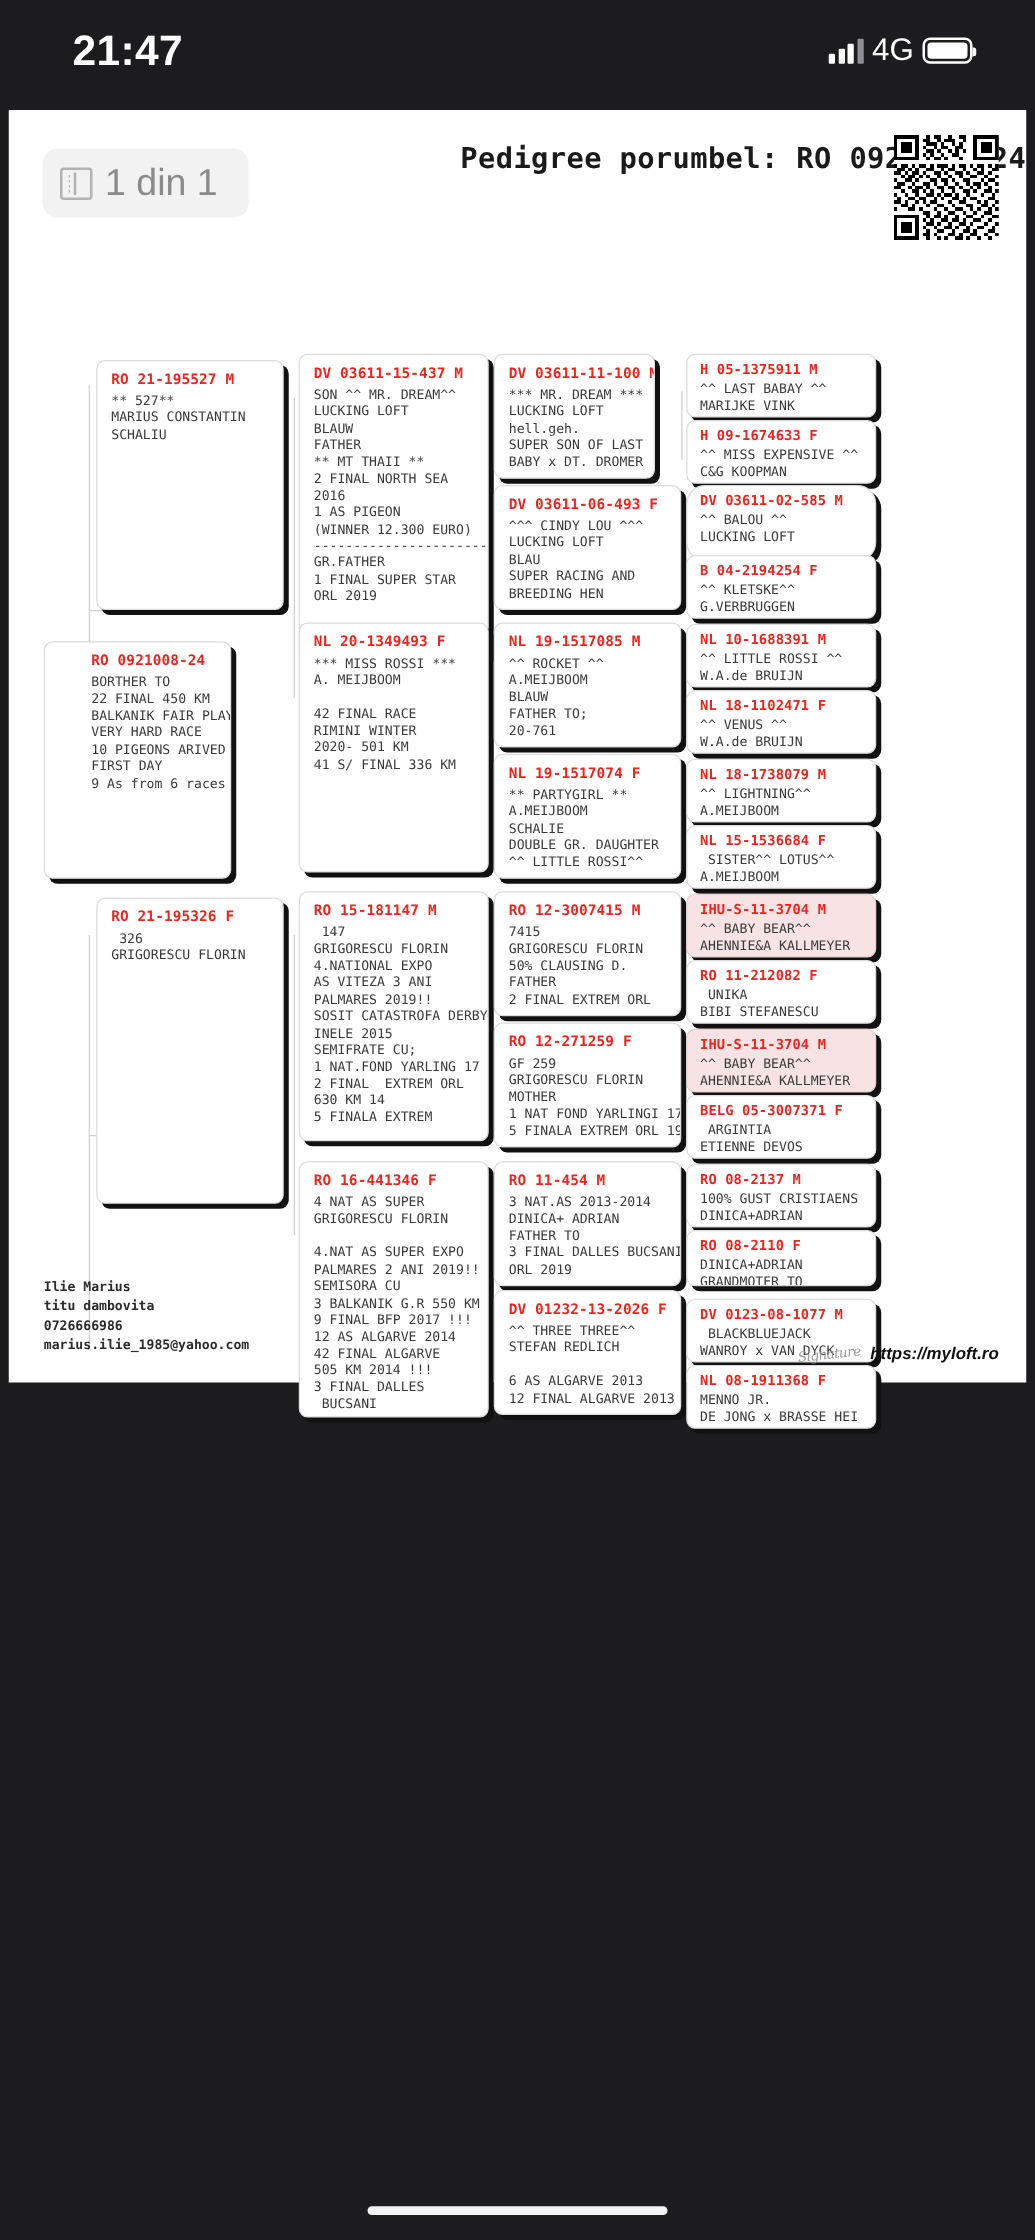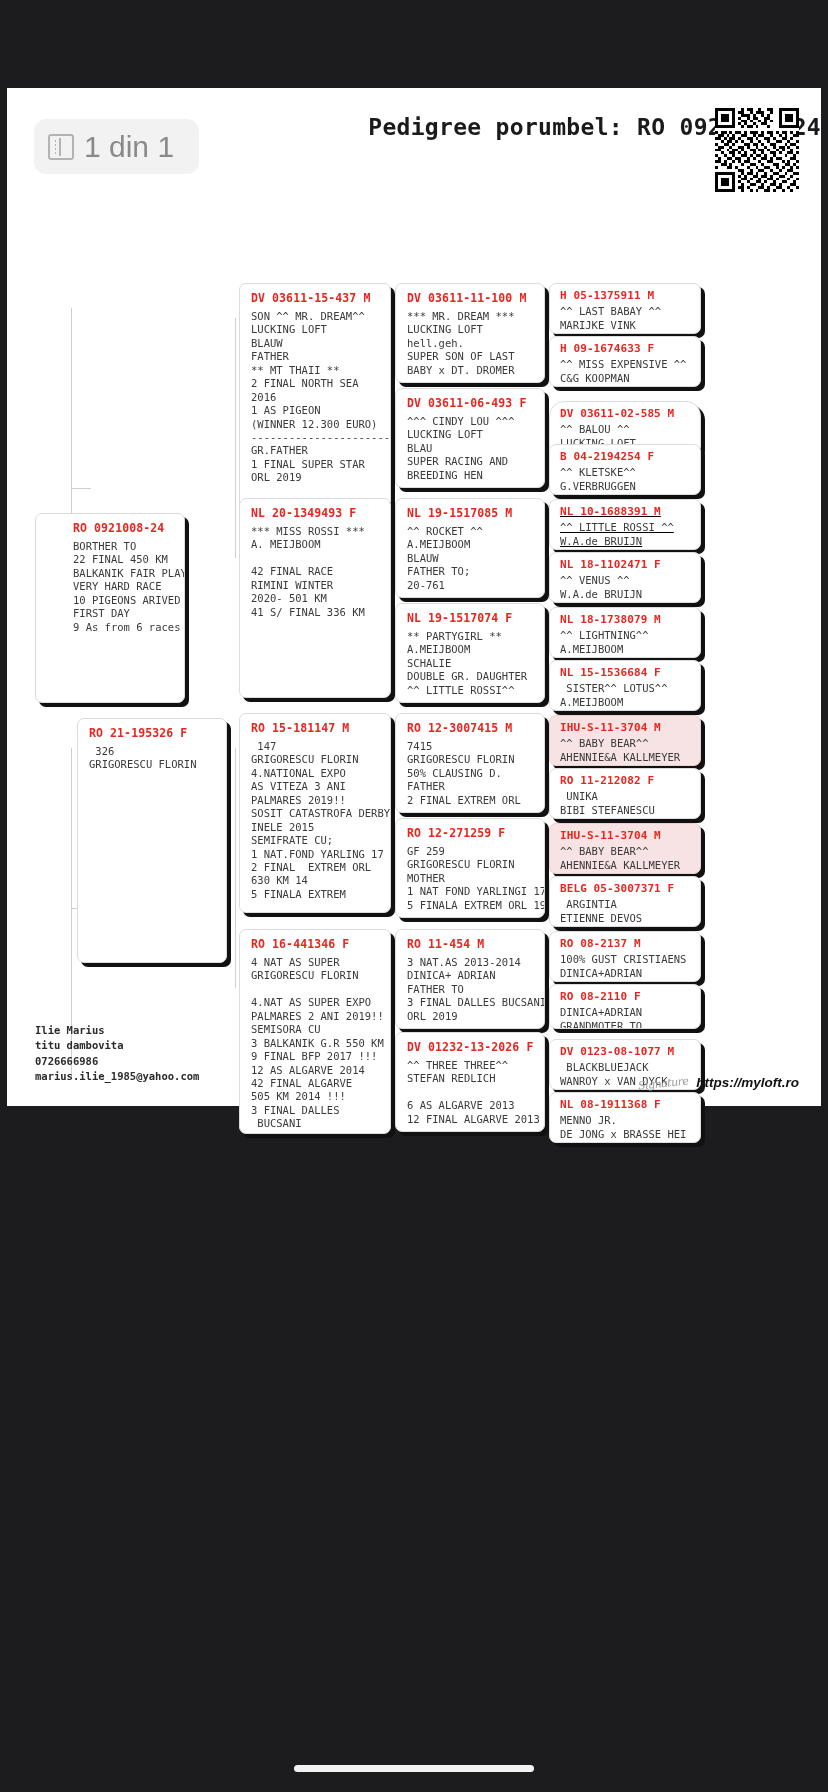--- a/index.html
+++ b/index.html
@@ -127,20 +127,35 @@
   .home-indicator {
     position: absolute; left: 50%; transform: translateX(-50%); bottom: 20px;
     width: 240px; height: 7px; border-radius: 4px; background: #f2f2f2;
   }
 </style>
 </head>
 <body>
 
 <div id="screen">
 
+  <div class="statusbar">
+    <div class="status-time">21:47</div>
+    <div class="status-right">
+      <span class="sig-bars">
+          <i></i>
+          <i></i>
+          <i></i>
+          <i></i>
+        </span>
+      <span class="net-label">4G</span>
+      <span class="battery">
+          <b></b>
+        </span>
+    </div>
+  </div>
 
   <div class="sheet">
 
     <div class="page-badge">
       <span class="badge-icon"></span>
       <span class="badge-text">1 din 1</span>
     </div>
 
     <div class="doc-title">Pedigree porumbel: RO 0921008-24</div>
 
@@ -401,20 +416,26 @@
         <div class="ring">RO 0921008-24</div>
         <div class="body">BORTHER TO
 22 FINAL 450 KM
 BALKANIK FAIR PLAY 2023
 VERY HARD RACE
 10 PIGEONS ARIVED
 FIRST DAY
 9 As from 6 races</div>
       </div>
 
+      <div class="card" style="left:70px; top:100px; width:150px; height:200px;">
+        <div class="ring">RO 21-195527 M</div>
+        <div class="body">** 527**
+MARIUS CONSTANTIN
+SCHALIU</div>
+      </div>
       <div class="card" style="left:70px; top:530px; width:150px; height:245px;">
         <div class="ring">RO 21-195326 F</div>
         <div class="body"> 326
 GRIGORESCU FLORIN</div>
       </div>
 
       <div class="card" style="left:232px; top:95px; width:152px; height:248px;">
         <div class="ring">DV 03611-15-437 M</div>
         <div class="body">SON ^^ MR. DREAM^^
 LUCKING LOFT
@@ -465,21 +486,21 @@
 SEMISORA CU
 3 BALKANIK G.R 550 KM
 9 FINAL BFP 2017 !!!
 12 AS ALGARVE 2014
 42 FINAL ALGARVE
 505 KM 2014 !!!
 3 FINAL DALLES
  BUCSANI</div>
       </div>
 
-      <div class="card" style="left:388px; top:95px; width:150px; height:100px;">
+      <div class="card" style="left:388px; top:95px; width:129px; height:100px;">
         <div class="ring">DV 03611-11-100 M</div>
         <div class="body">*** MR. DREAM ***
 LUCKING LOFT
 hell.geh.
 SUPER SON OF LAST
 BABY x DT. DROMER</div>
       </div>
       <div class="card" style="left:388px; top:200px; width:150px; height:100px;">
         <div class="ring">DV 03611-06-493 F</div>
         <div class="body">^^^ CINDY LOU ^^^
@@ -540,31 +561,31 @@
       <div class="card small" style="left:542px; top:95px; width:152px; height:51px;">
         <div class="ring">H 05-1375911 M</div>
         <div class="body">^^ LAST BABAY ^^
 MARIJKE VINK</div>
       </div>
       <div class="card small" style="left:542px; top:148px; width:152px; height:51px;">
         <div class="ring">H 09-1674633 F</div>
         <div class="body">^^ MISS EXPENSIVE ^^
 C&amp;G KOOPMAN</div>
       </div>
-      <div class="card small" style="left:542px; top:213px; width:152px; height:61px;border-radius:15px;">
+      <div class="card small" style="left:542px; top:200px; width:152px; height:61px;border-radius:15px;">
         <div class="ring">DV 03611-02-585 M</div>
         <div class="body">^^ BALOU ^^
 LUCKING LOFT</div>
       </div>
       <div class="card small" style="left:542px; top:256px; width:152px; height:51px;">
         <div class="ring">B 04-2194254 F</div>
         <div class="body">^^ KLETSKE^^
 G.VERBRUGGEN</div>
       </div>
-      <div class="card small" style="left:542px; top:311px; width:152px; height:51px;text-decoration:underline;">
+      <div class="card small" style="left:542px; top:311px; width:152px; height:51px;">
         <div class="ring">NL 10-1688391 M</div>
         <div class="body">^^ LITTLE ROSSI ^^
 W.A.de BRUIJN</div>
       </div>
       <div class="card small" style="left:542px; top:364px; width:152px; height:51px;">
         <div class="ring">NL 18-1102471 F</div>
         <div class="body">^^ VENUS ^^
 W.A.de BRUIJN</div>
       </div>
       <div class="card small" style="left:542px; top:419px; width:152px; height:51px;">

